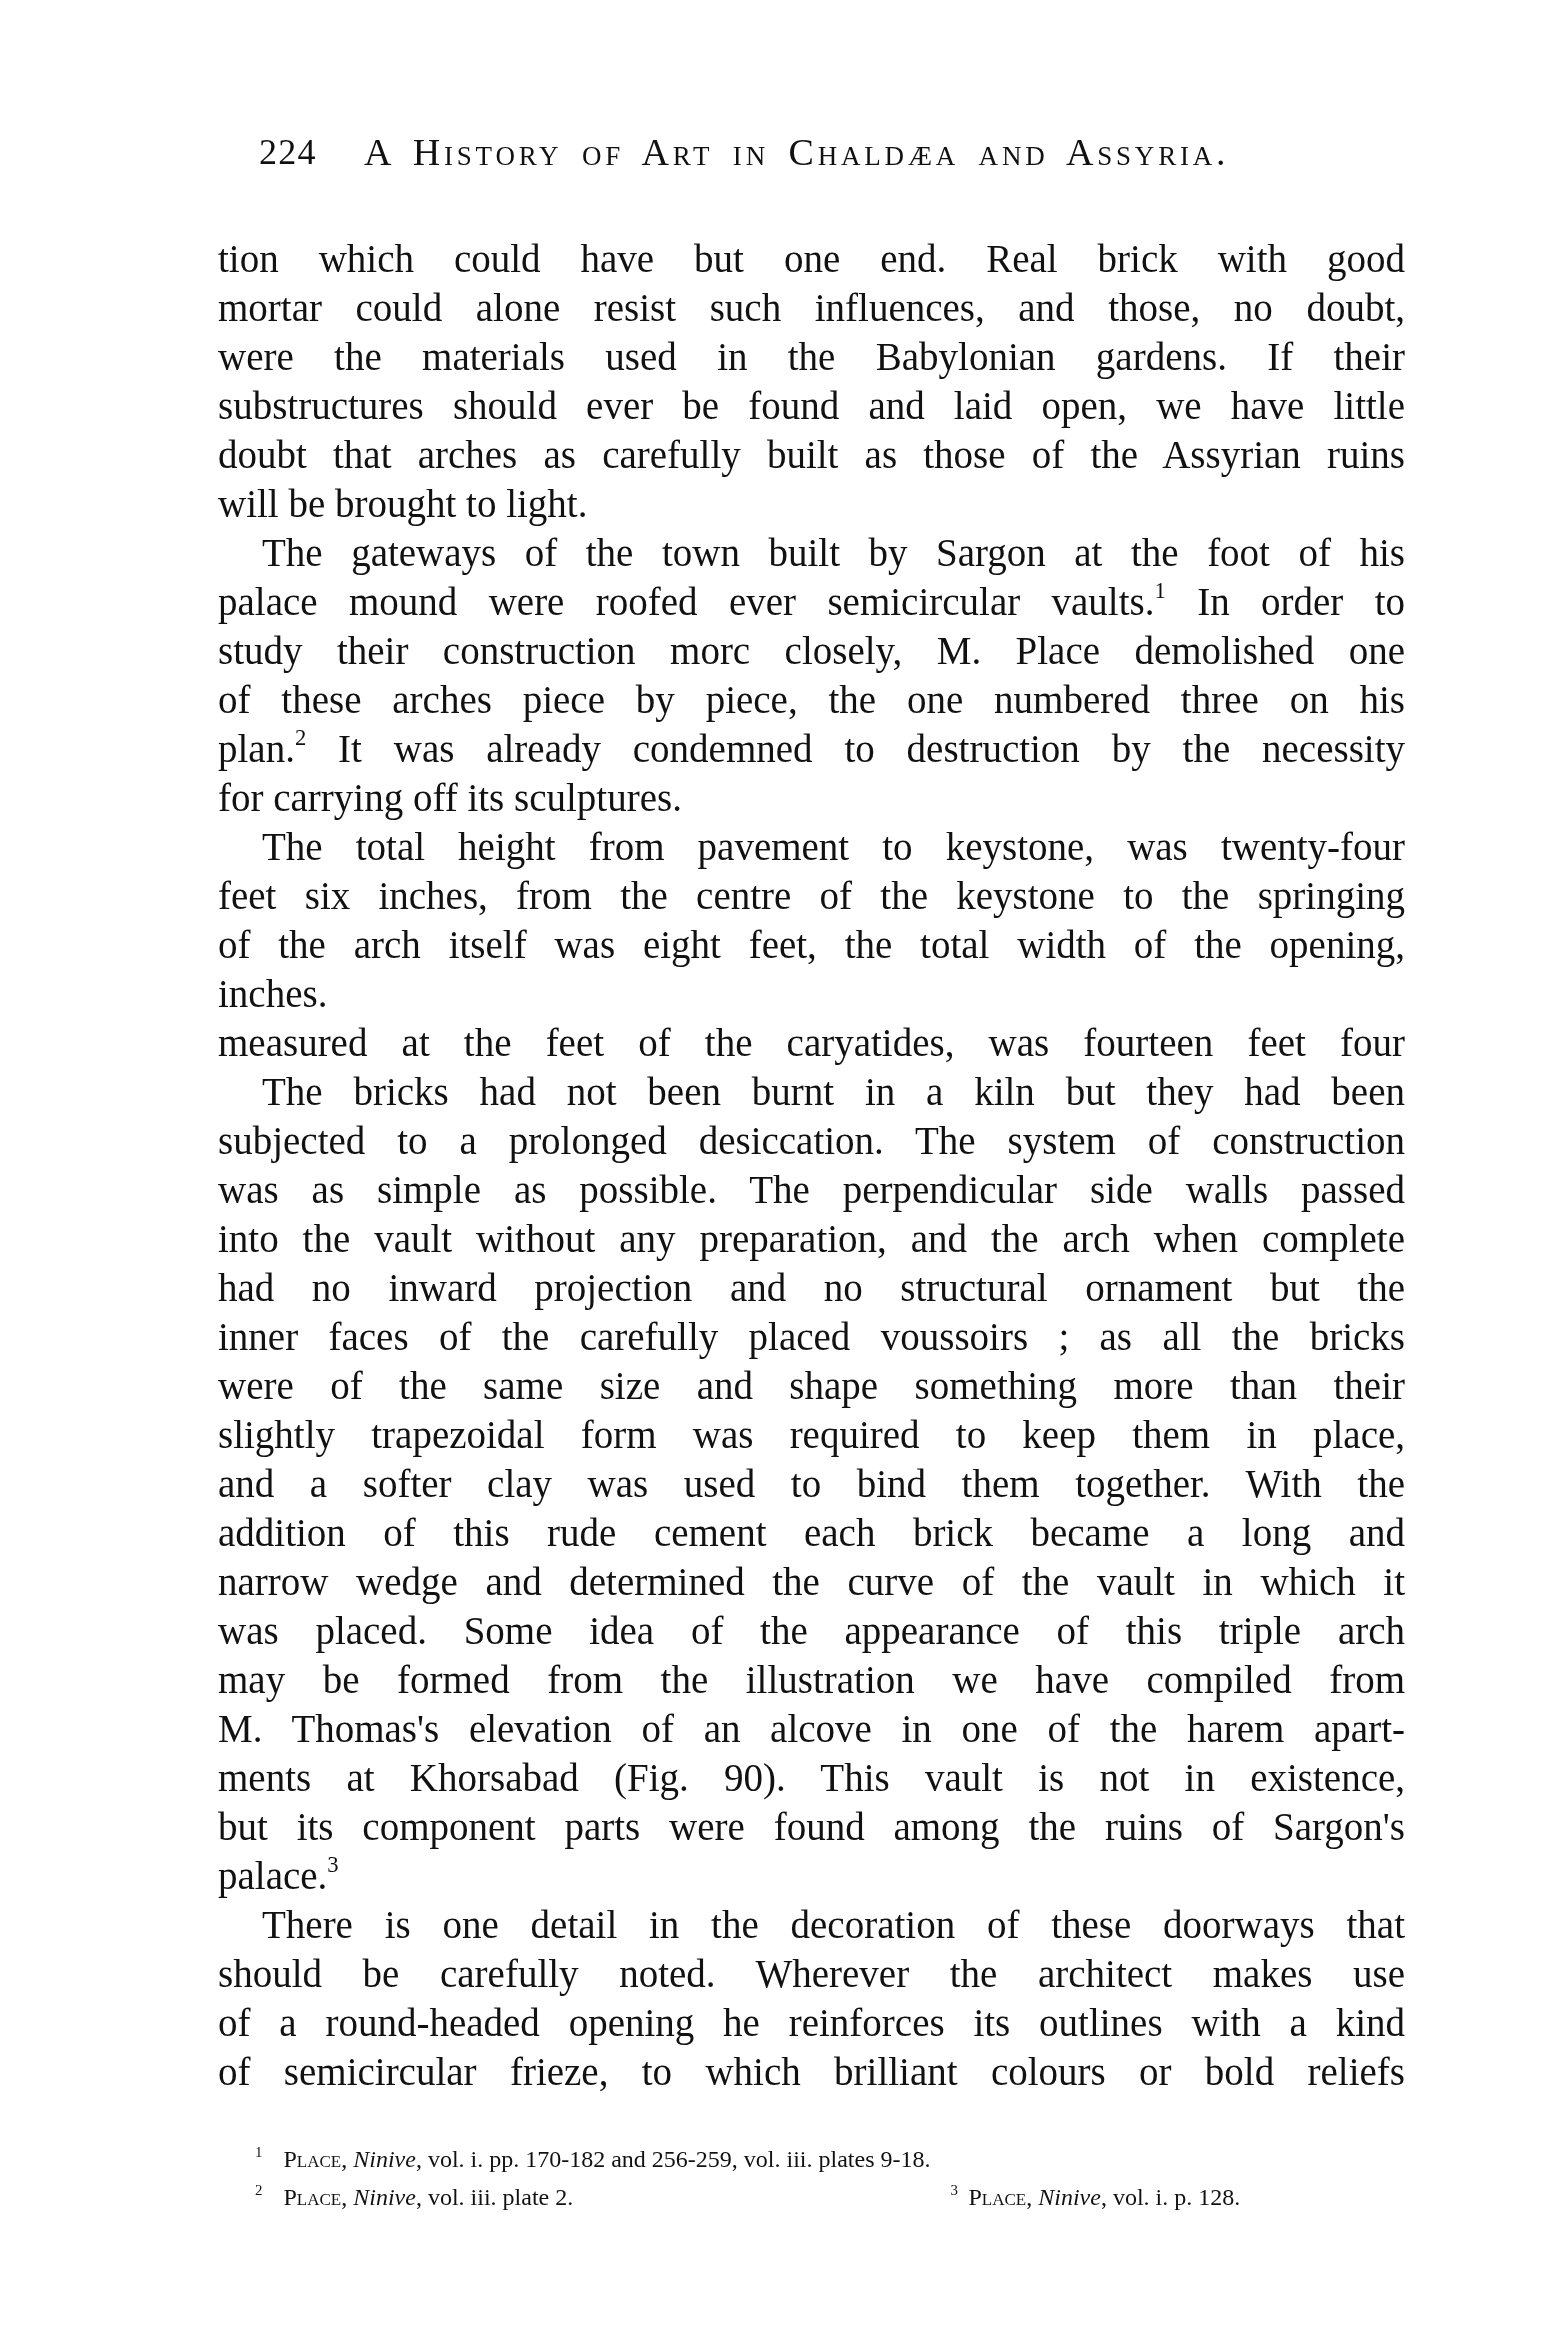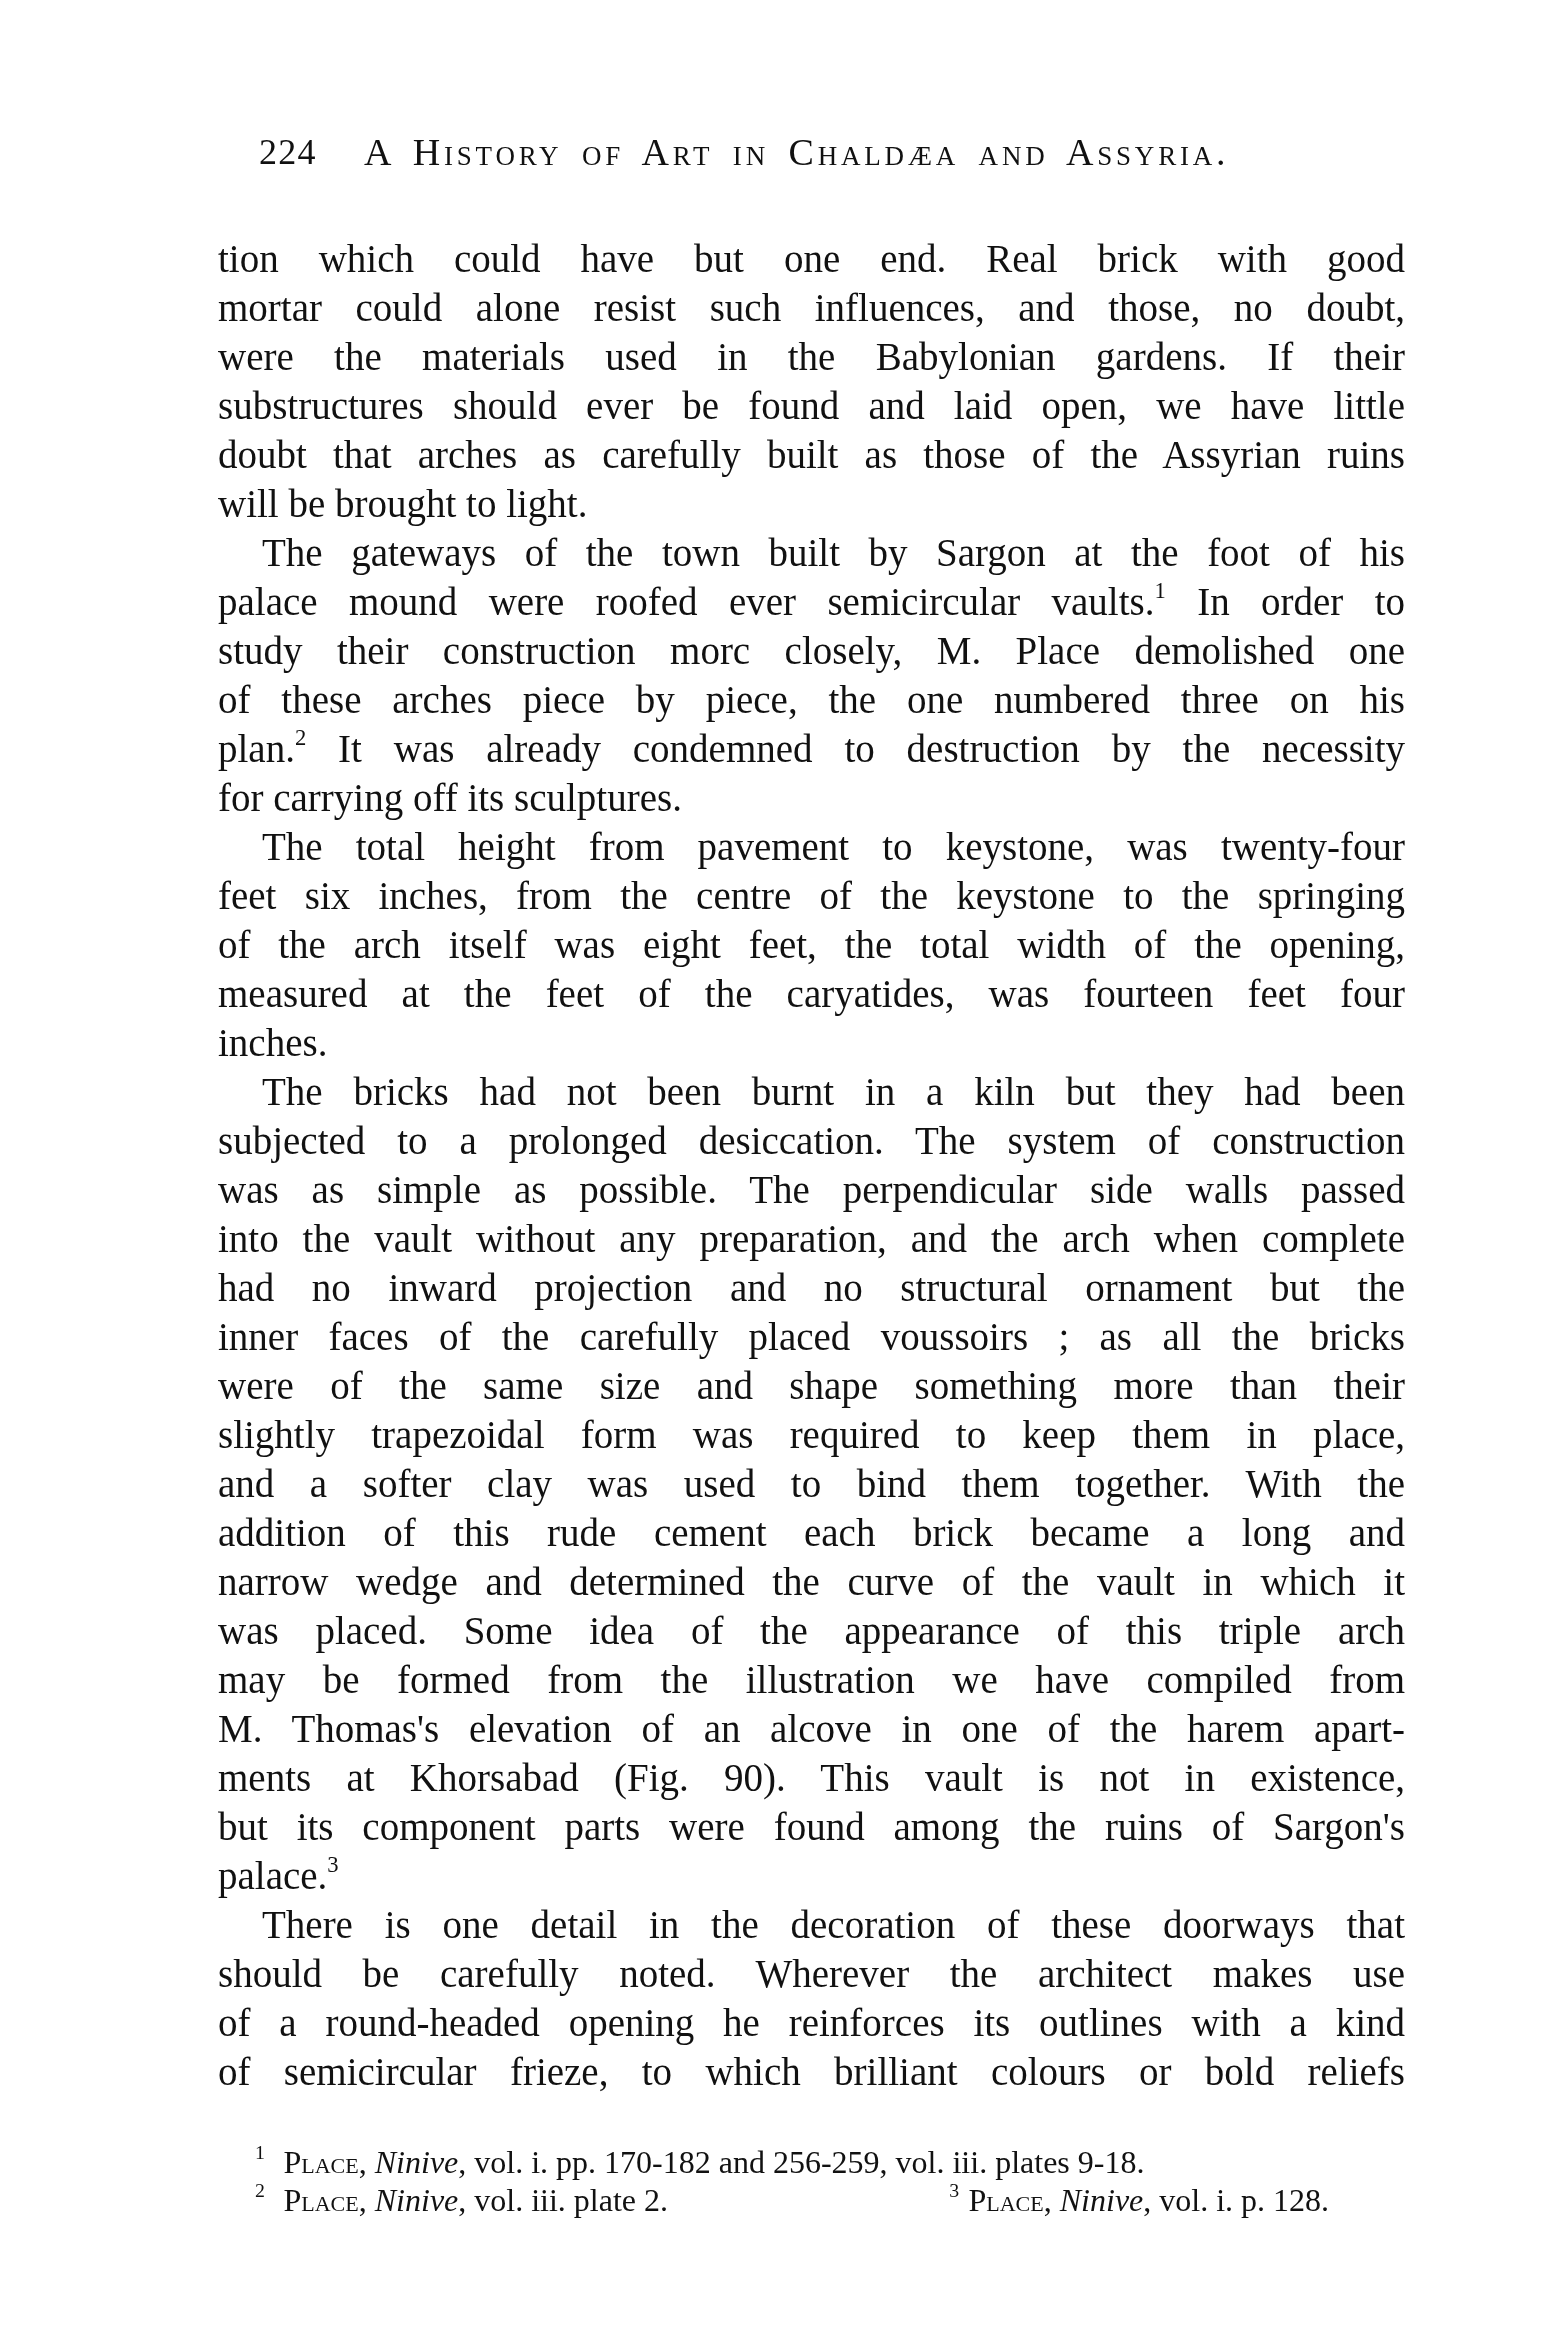--- a/index.html
+++ b/index.html
@@ -66,21 +66,21 @@
   sup.fn-ref {
     font-size: 0.58em;
     line-height: 0;
     vertical-align: 0.75em;
   }
   .footnotes {
     position: absolute;
     left: 255px;
     top: 2133px;
     width: 1149px;
-    font-size: 32px;
+    font-size: 24px;
     line-height: 38px;
   }
   .fn-marker {
     display: inline-block;
     font-size: 0.62em;
     vertical-align: 0.7em;
     width: 28.5px;
   }
   .fn-author {
     font-variant: small-caps;
@@ -125,22 +125,22 @@
     <span class="line">study their construction morc closely, M. Place demolished one</span>
     <span class="line">of these arches piece by piece, the one numbered three on his</span>
     <span class="line"><span>plan.</span><sup class="fn-ref">2</sup><span>  It was already condemned to destruction by the necessity</span></span>
     <span class="line last">for carrying off its sculptures.</span>
   </div>
 
   <div class="paragraph">
     <span class="line indent">The total height from pavement to keystone, was twenty-four</span>
     <span class="line">feet six inches, from the centre of the keystone to the springing</span>
     <span class="line">of the arch itself was eight feet, the total width of the opening,</span>
+    <span class="line last">inches.</span>
     <span class="line">measured at the feet of the caryatides, was fourteen feet four</span>
-    <span class="line last">inches.</span>
   </div>
 
   <div class="paragraph">
     <span class="line indent">The bricks had not been burnt in a kiln but they had been</span>
     <span class="line">subjected to a prolonged desiccation.  The system of construction</span>
     <span class="line">was as simple as possible.  The perpendicular side walls passed</span>
     <span class="line">into the vault without any preparation, and the arch when complete</span>
     <span class="line">had no inward projection and no structural ornament but the</span>
     <span class="line">inner faces of the carefully placed voussoirs ; as all the bricks</span>
     <span class="line">were of the same size and shape something more than their</span>

